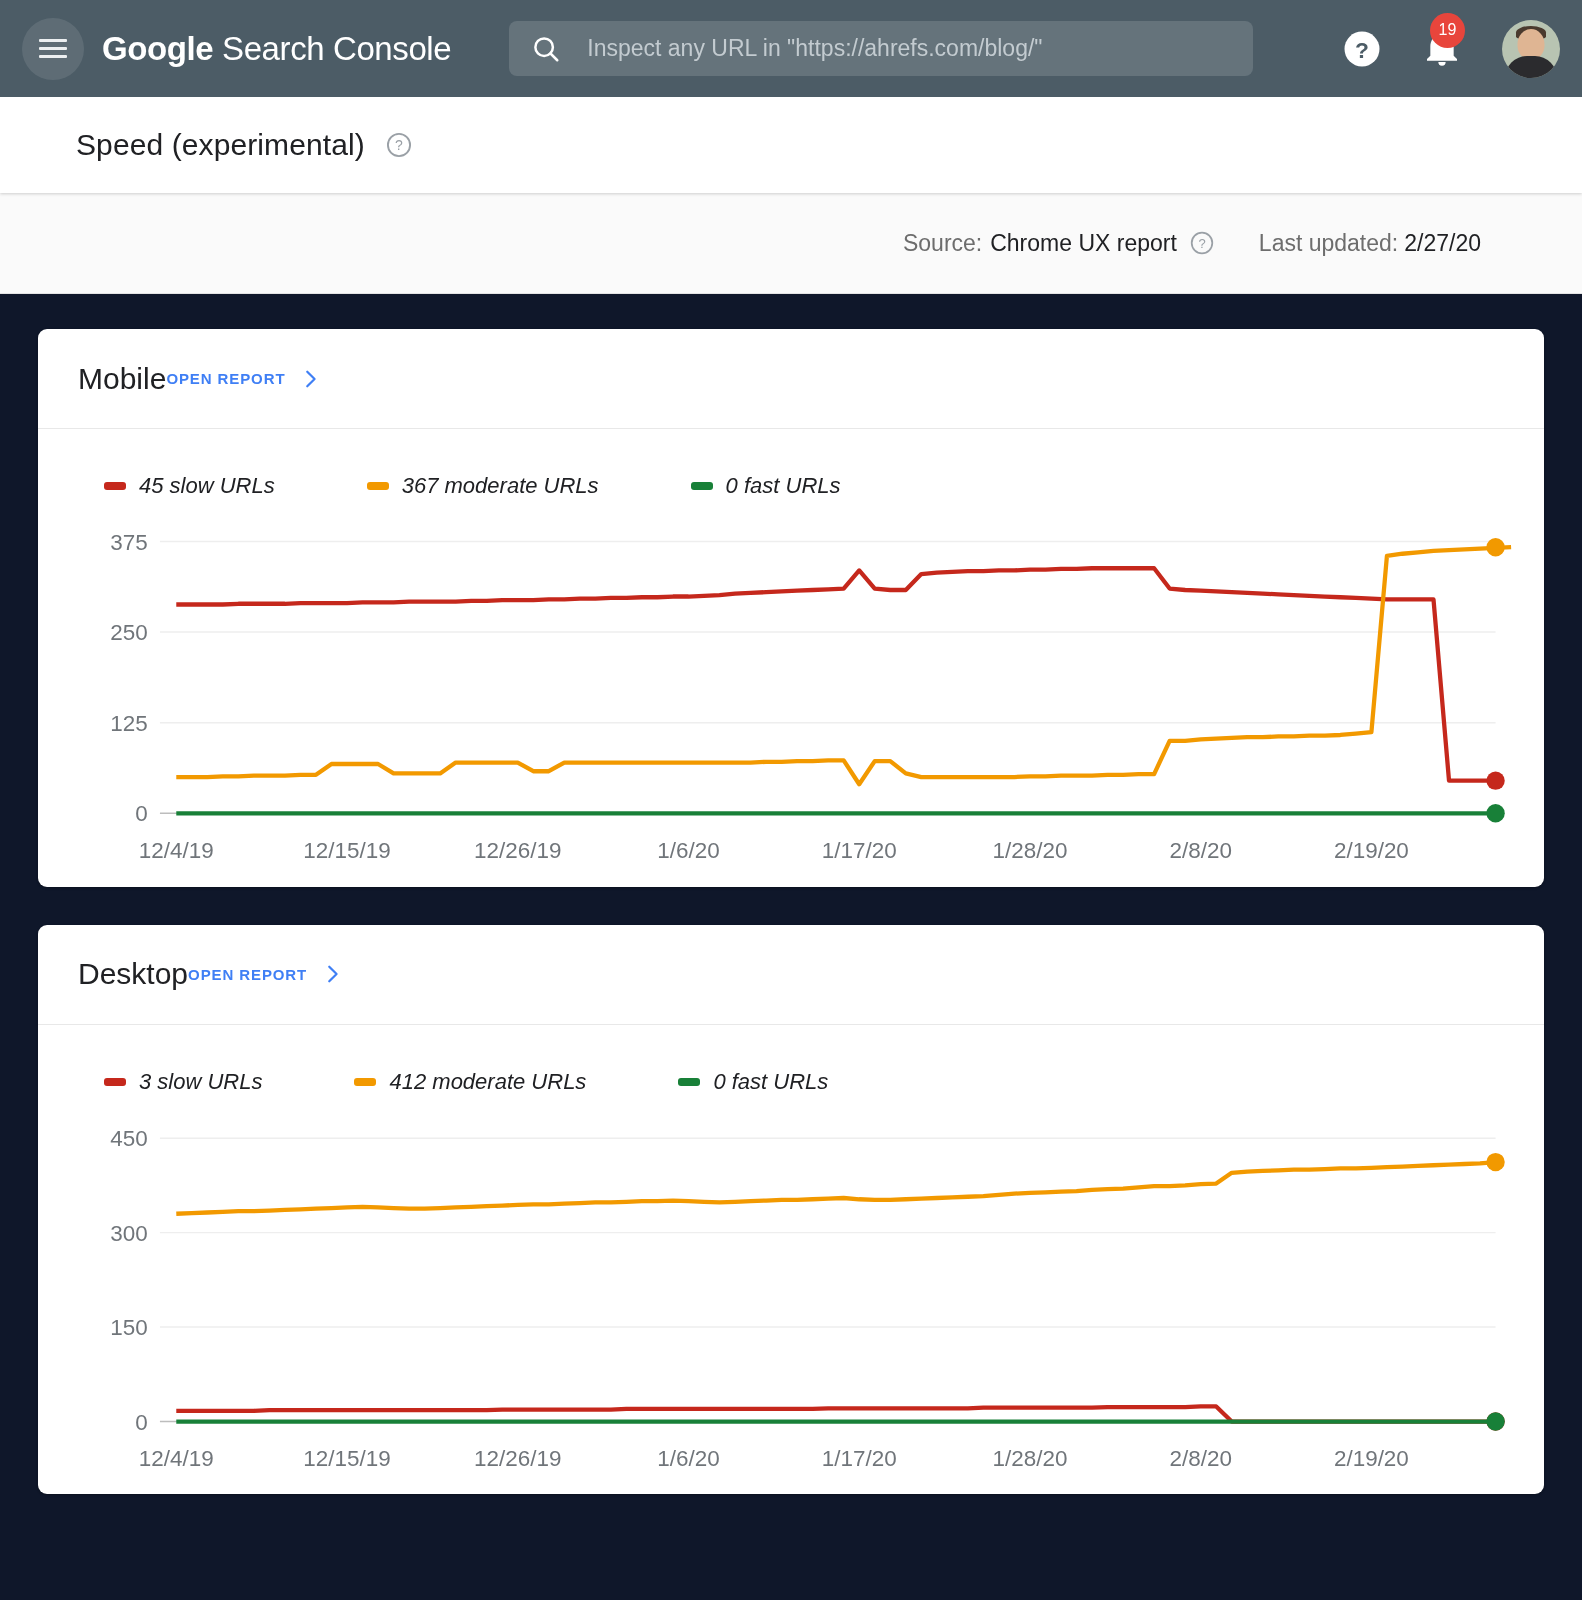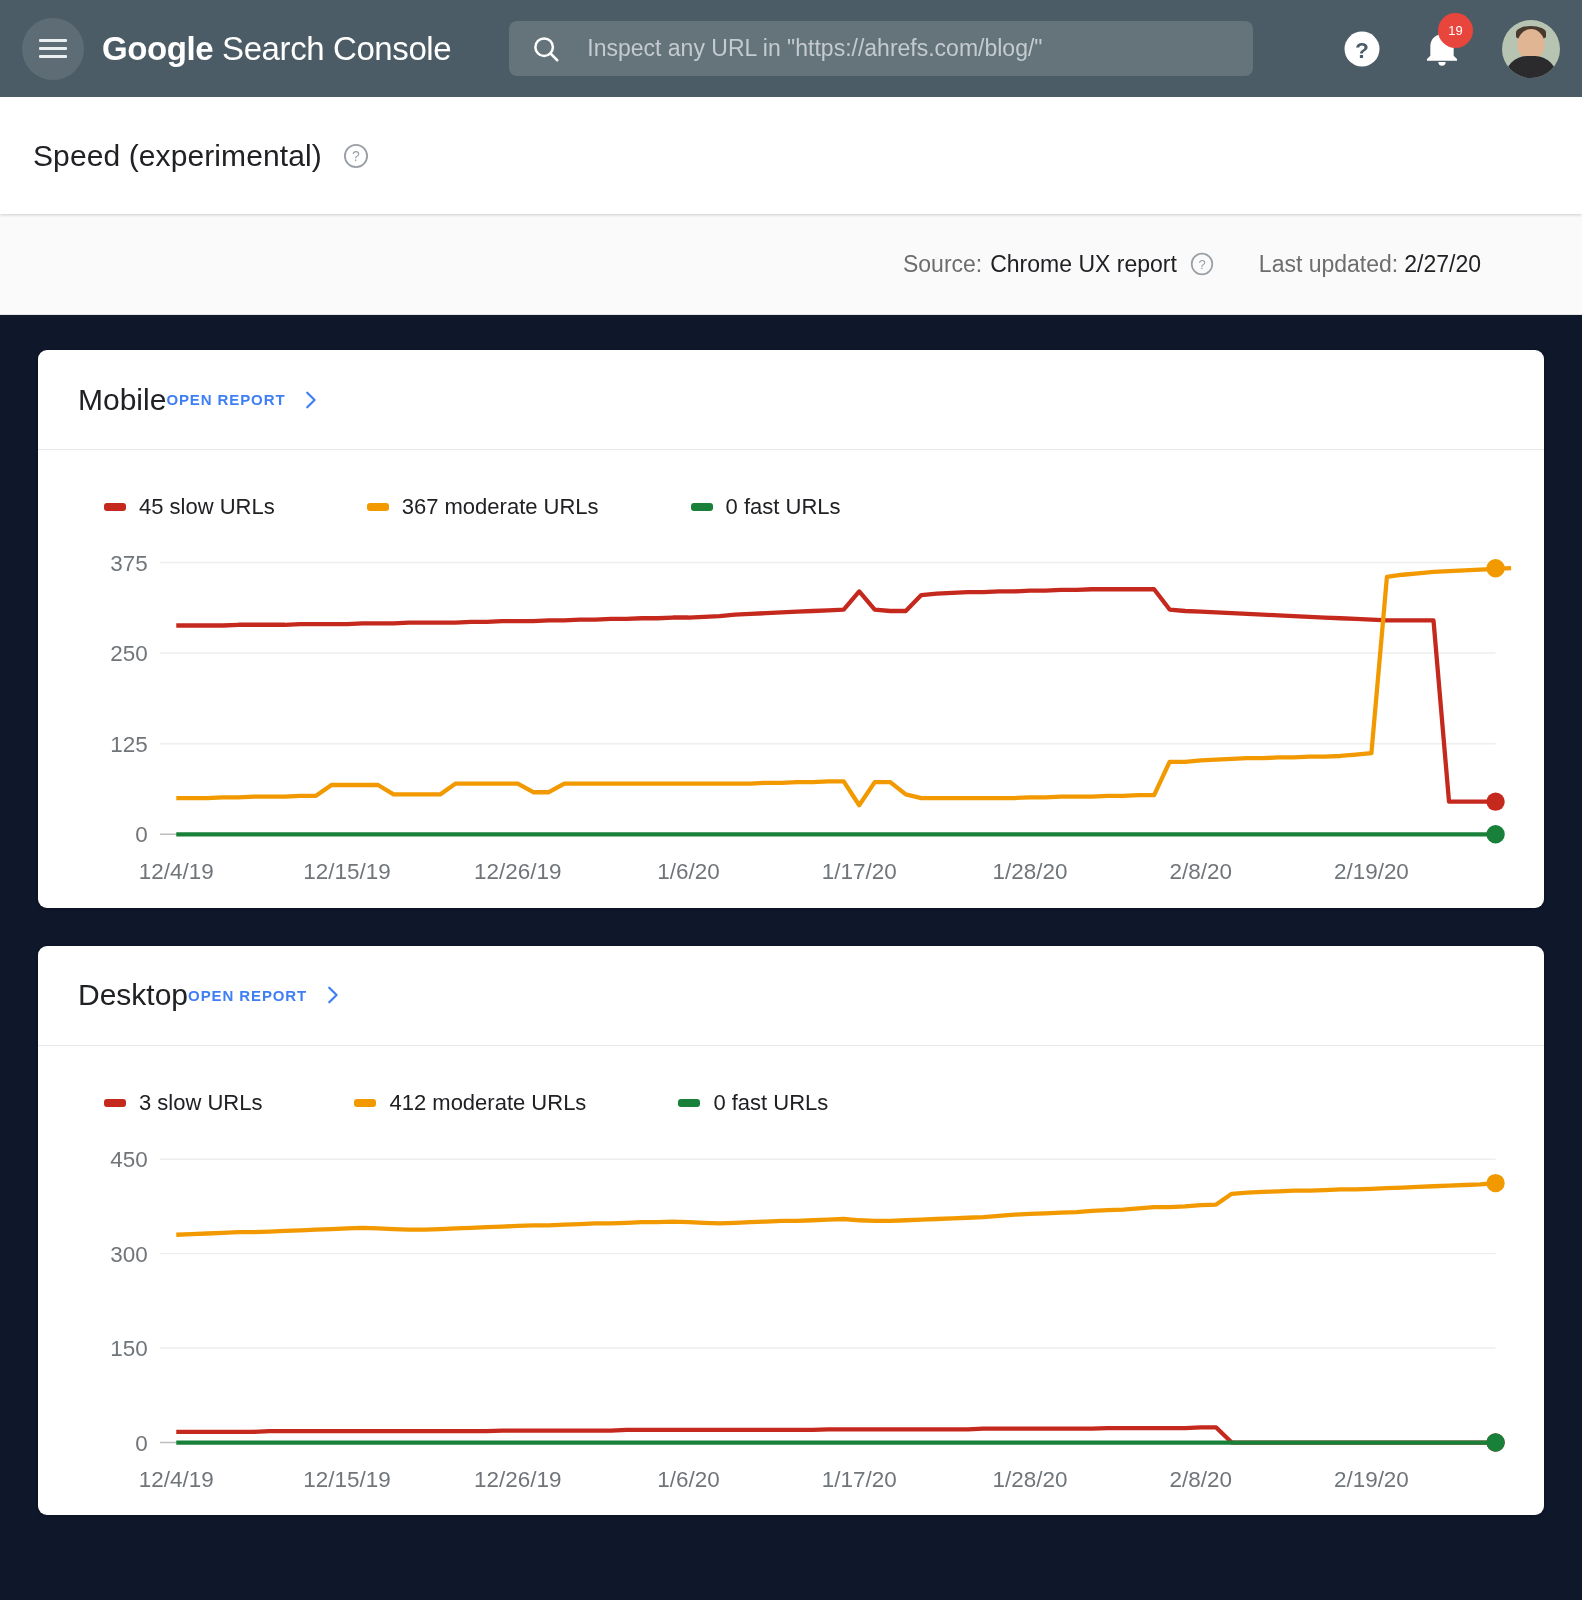--- a/index.html
+++ b/index.html
@@ -75,26 +75,26 @@
     width: 52px; height: 52px;
     display: flex; align-items: center; justify-content: center;
     cursor: pointer;
     position: relative;
     flex: 0 0 auto;
   }
   .help-btn { margin-right: 28px; }
   .bell-btn { margin-right: 34px; }
   .badge {
     position: absolute;
-    top: -10px; left: 22px;
+    top: -10px; left: 14px;
     min-width: 35px; height: 35px;
     border-radius: 18px;
     background: #e8453c;
     color: #fff;
-    font-size: 13px;
+    font-size: 16px;
     font-weight: 500;
     display: flex; align-items: center; justify-content: center;
     padding: 0 7px;
   }
   .avatar {
     width: 58px; height: 58px;
     border-radius: 50%;
     overflow: hidden;
     cursor: pointer;
     flex: 0 0 auto;
@@ -119,25 +119,25 @@
     position: absolute; left: 50%; bottom: -4px;
     transform: translateX(-50%);
     width: 52px; height: 26px;
     border-radius: 22px 22px 0 0;
     background: #2b2b2e;
   }
 
   
   .titlebar {
     position: relative;
-    height: 117px;
+    height: 96px;
     background: #ffffff;
     display: flex;
     align-items: center;
-    padding-left: 33px;
+    padding-left: 76px;
     box-shadow: 0 1px 3px rgba(0,0,0,0.18);
     z-index: 4;
   }
   .page-title {
     font-size: 30px;
     font-weight: 500;
     color: #202124;
     letter-spacing: 0.1px;
   }
   .help-circle {
@@ -194,21 +194,21 @@
   .legend {
     display: flex;
     align-items: center;
     padding: 44px 0 10px 66px;
   }
   .legend-item { display: flex; align-items: center; margin-right: 92px; }
   .legend-swatch {
     width: 22px; height: 8px; border-radius: 3px; margin-right: 13px;
     flex: 0 0 auto;
   }
-  .legend-label { font-size: 22px; color: #202124; white-space: nowrap; }
+  .legend-label { font-size: 22px; color: #202124; white-space: nowrap; font-style: italic; }
 
   .chart-wrap { padding: 0 28px 10px 28px; position: relative; }
   .chart-svg { display: block; width: 100%; }
 
   .axis-text { font-family: "Liberation Sans", sans-serif; fill: #70757a; }
 </style>
 </head>
 <body>
 
 <div class="page">

